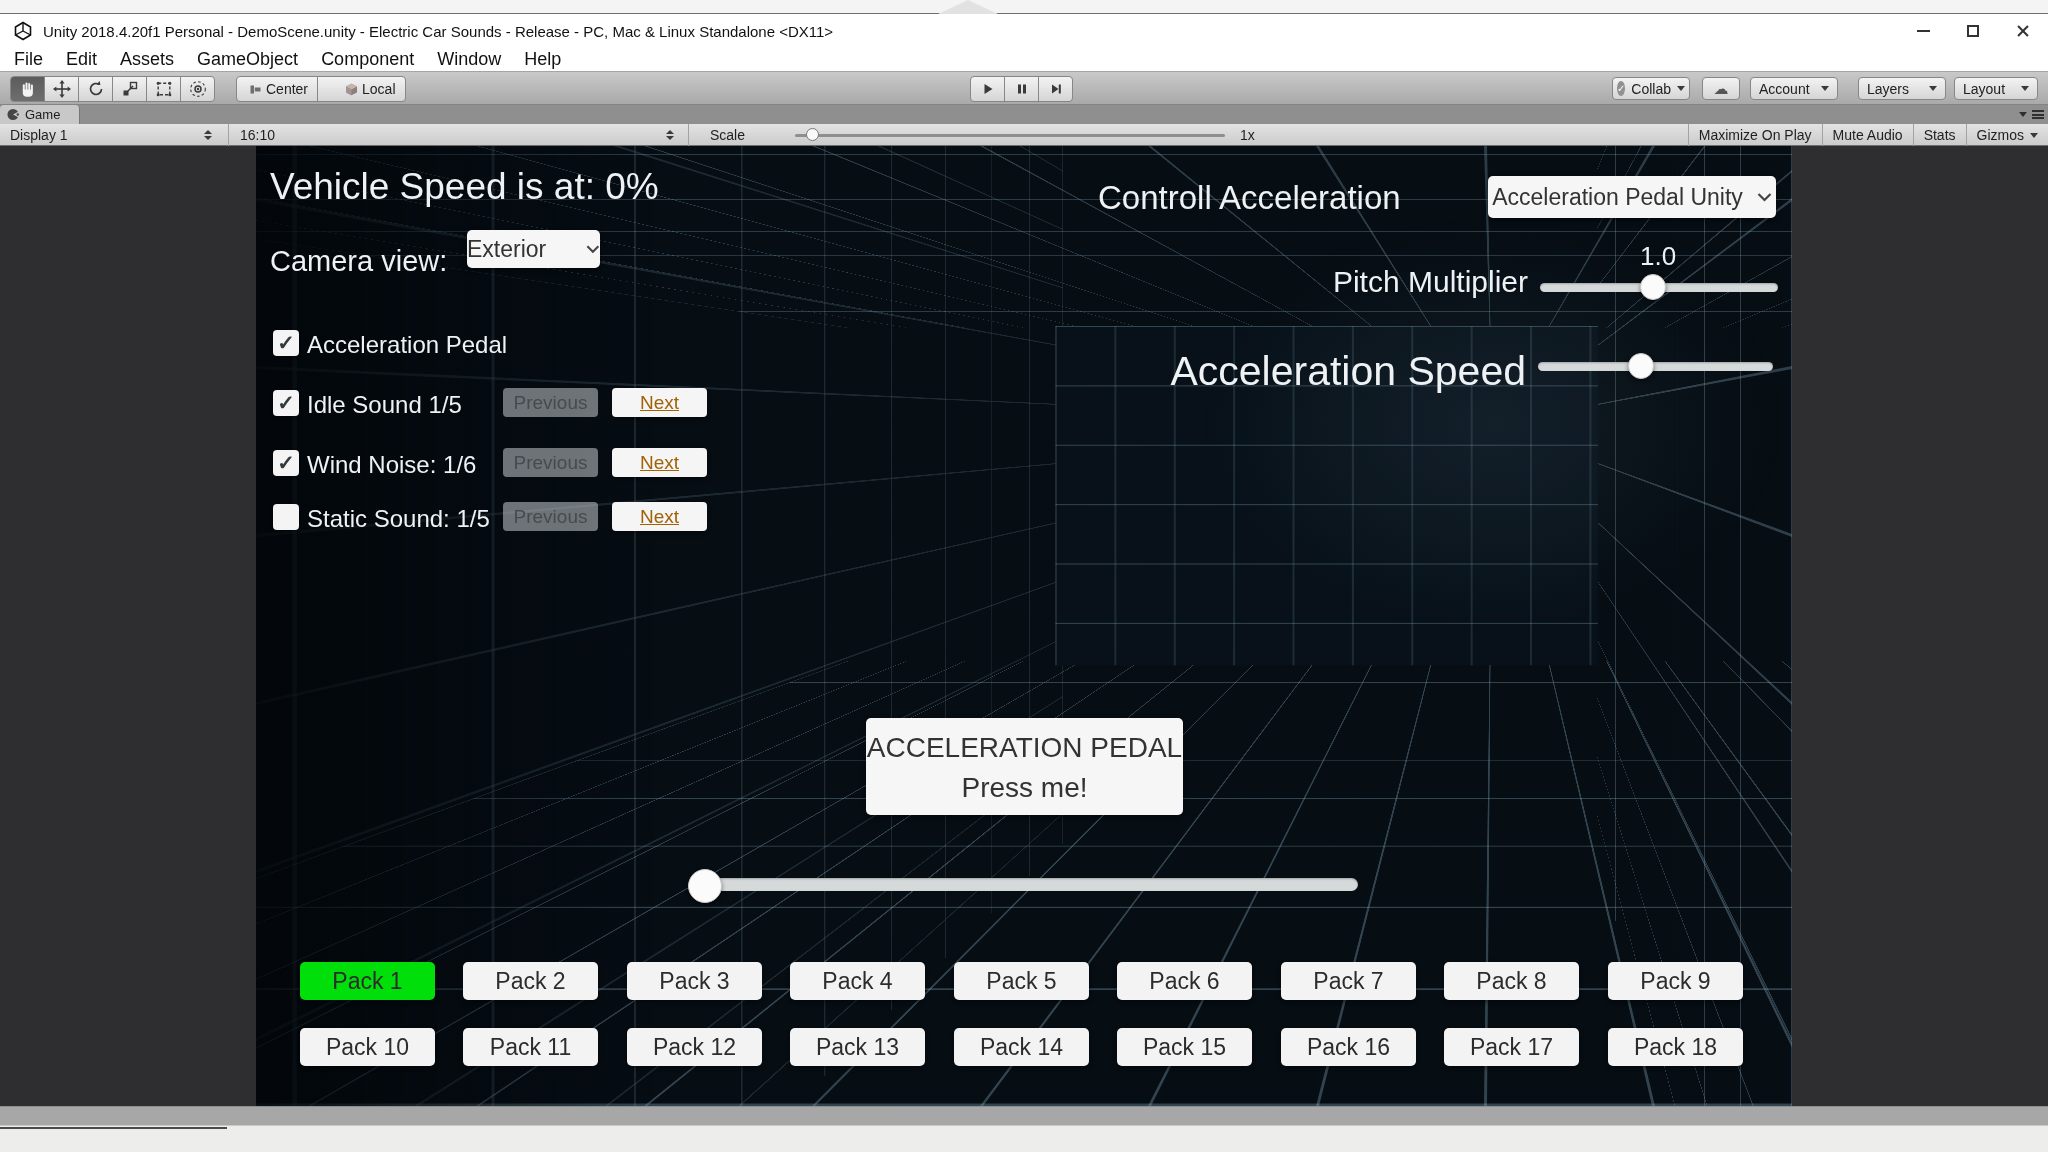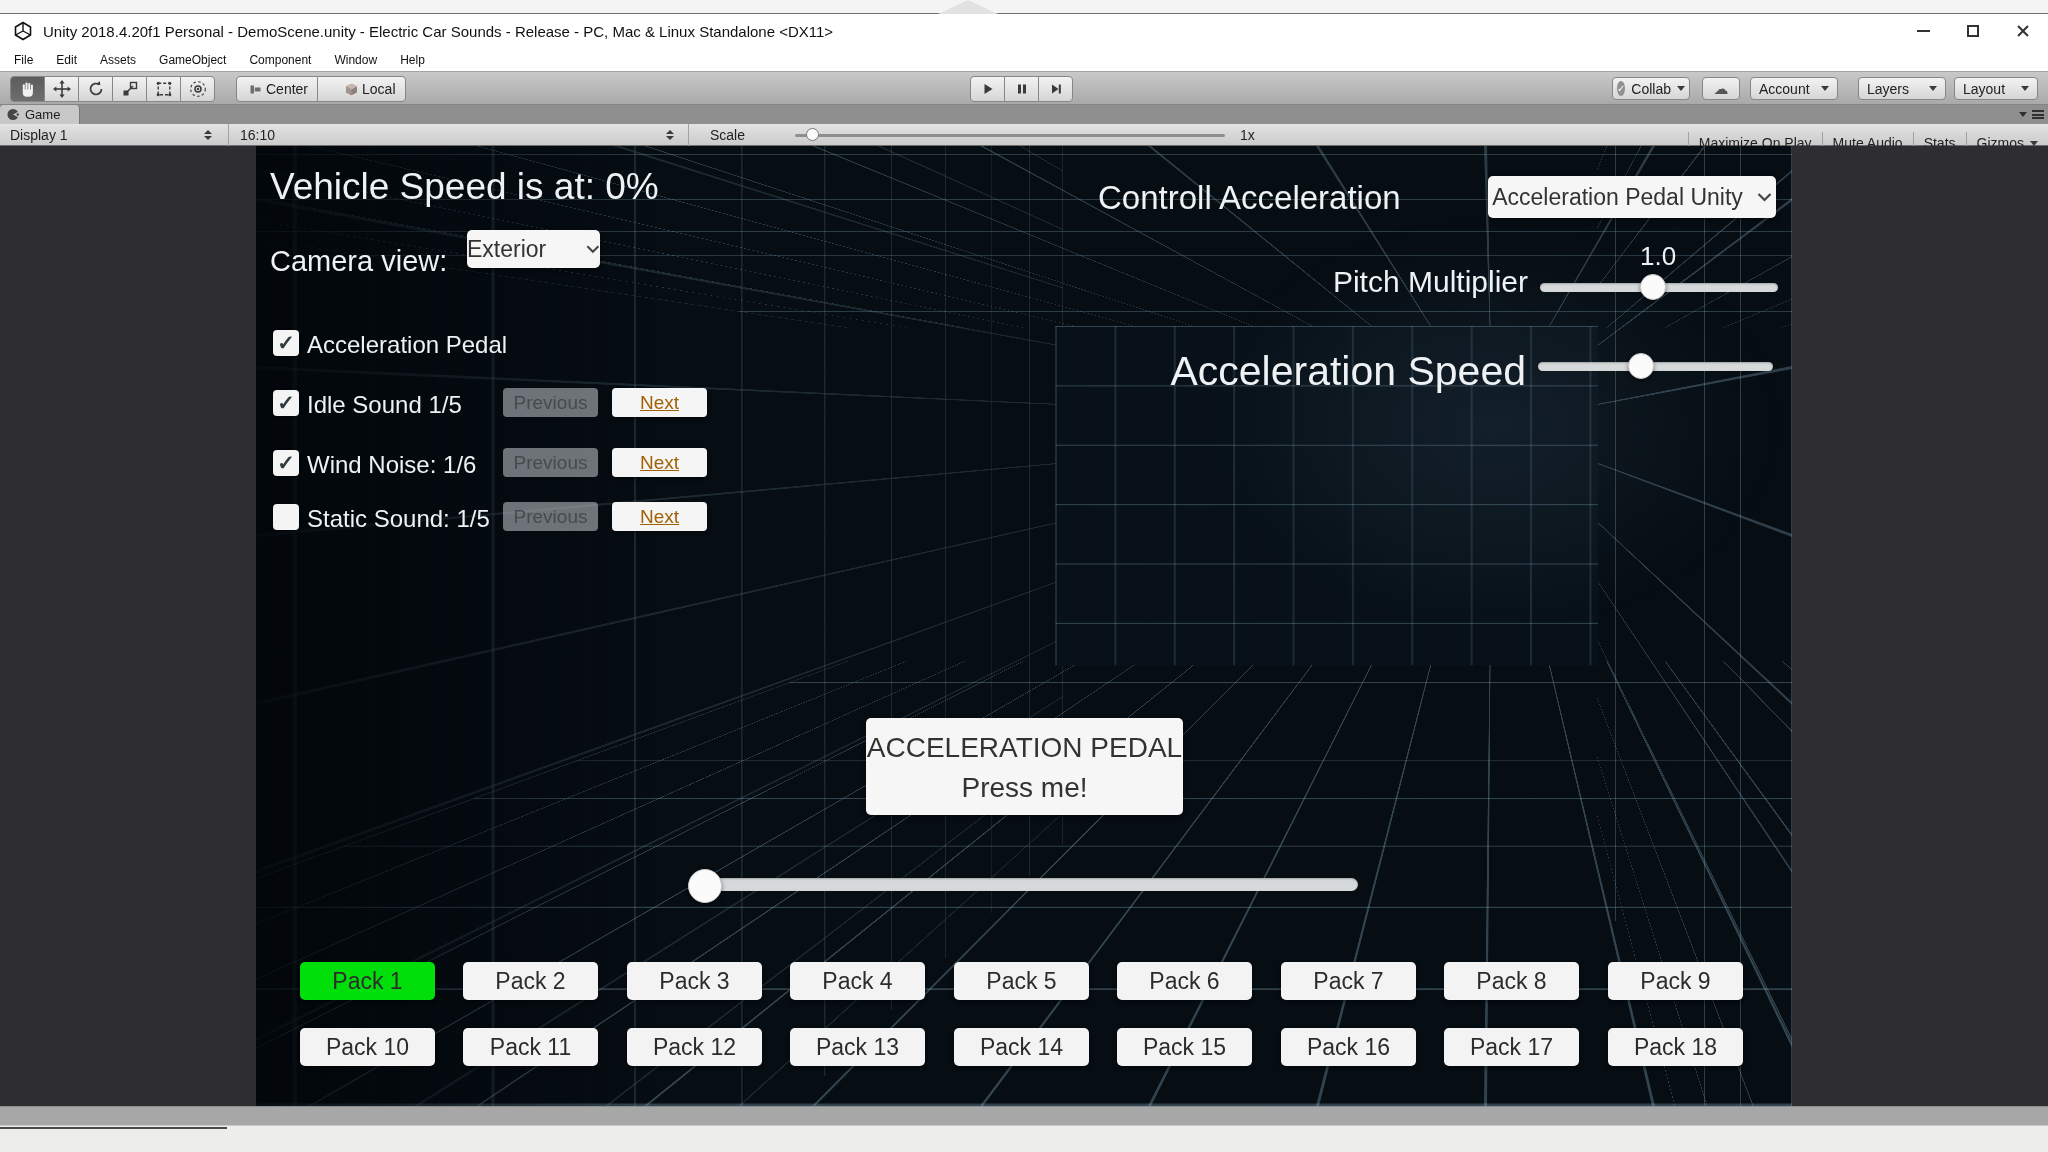--- a/index.html
+++ b/index.html
@@ -20,21 +20,21 @@
   .win-btn { width:50px; height:34px; display:flex; align-items:center; justify-content:center; }
   .glyph-min { width:13px; height:2px; background:#333; }
   .glyph-max { width:12px; height:12px; border:2px solid #333; }
   .glyph-close { position:relative; width:14px; height:14px; }
   .glyph-close i { position:absolute; left:0; top:6px; width:14px; height:2px; background:#333; }
   .glyph-close i:first-child { transform:rotate(45deg); }
   .glyph-close i:last-child { transform:rotate(-45deg); }
 
   
   #menubar { left:0; top:48px; width:2048px; height:24px; background:#ffffff; display:flex; align-items:center; padding-left:10px; gap:15px; border-bottom:1px solid #a5a5a5; }
-  #menubar span { font-size:12px; color:#111; padding:0 4px; }
+  #menubar span { font-size:18px; color:#111; padding:0 4px; }
 
   
   #toolbar { left:0; top:72px; width:2048px; height:33px; background:linear-gradient(#c9c9c9,#a9a9a9); border-bottom:1px solid #848484; }
   .ebtn { background:linear-gradient(#f3f3f3,#d5d5d5); border:1px solid #878787; display:flex; align-items:center; justify-content:center; font-size:14px; color:#222; }
   .tool-group { position:absolute; left:10px; top:4px; display:flex; }
   .tool-btn { width:35px; height:26px; margin-left:-1px; color:#3b3b3b; }
   .tool-btn:first-child { border-radius:4px 0 0 4px; margin-left:0; }
   .tool-btn:last-child { border-radius:0 4px 4px 0; }
   .tool-btn.active { background:linear-gradient(#5c5c5c,#6e6e6e); color:#f2f2f2; }
   .pivot-group { position:absolute; left:237px; top:4px; display:flex; }
@@ -56,21 +56,21 @@
   .burger { width:12px; height:9px; border-top:2px solid #2f2f2f; border-bottom:2px solid #2f2f2f; }
   .burger i { display:block; margin-top:1.5px; height:2px; background:#2f2f2f; }
 
   
   #controlbar { left:0; top:124px; width:2048px; height:22px; background:linear-gradient(#e3e3e3,#cbcbcb); border-bottom:1px solid #6d6d6d; font-size:14px; color:#1f1f1f; }
   .cb-sep { position:absolute; top:0; width:1px; height:22px; background:#a2a2a2; }
   .updown { display:flex; flex-direction:column; gap:2px; align-items:center; }
   .updown .u { width:0;height:0;border-left:4px solid transparent;border-right:4px solid transparent;border-bottom:4px solid #3a3a3a; }
   .updown .d { width:0;height:0;border-left:4px solid transparent;border-right:4px solid transparent;border-top:4px solid #3a3a3a; }
   .cb-label { position:absolute; top:3px; }
-  .cb-right { position:absolute; right:0; top:8px; height:22px; display:flex; align-items:stretch; }
+  .cb-right { position:absolute; right:0; top:0; height:22px; display:flex; align-items:stretch; }
   .cb-right .cbtn { display:flex; align-items:center; padding:0 10px; border-left:1px solid #a2a2a2; gap:6px; }
   #scale-track { position:absolute; left:795px; top:10px; width:430px; height:3px; background:#8e8e8e; border-radius:2px; }
   #scale-knob { position:absolute; left:806px; top:4px; width:13px; height:13px; border-radius:50%; background:#fafafa; border:1px solid #777; }
 
   
   #editor-bg { left:0; top:146px; width:2048px; height:960px; background:#2e2e31; }
   #scene { position:absolute; left:256px; top:0; width:1536px; height:960px; background:#060d13; overflow:hidden; }
   #grid3d { position:absolute; left:0; top:0; width:1536px; height:960px; perspective:820px; perspective-origin:80.5% 29%; transform-style:preserve-3d; }
   .gplane { position:absolute;
     background-image:

